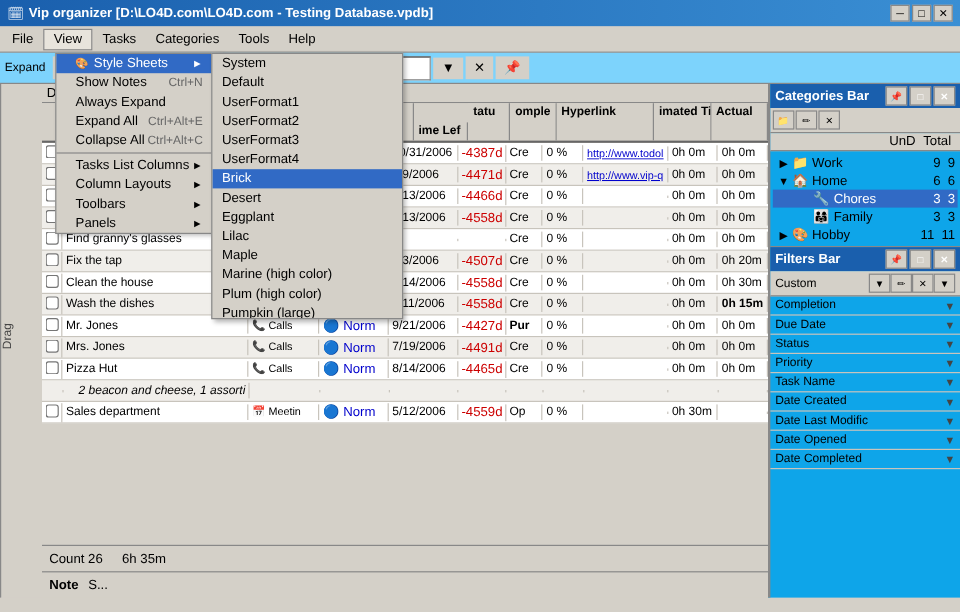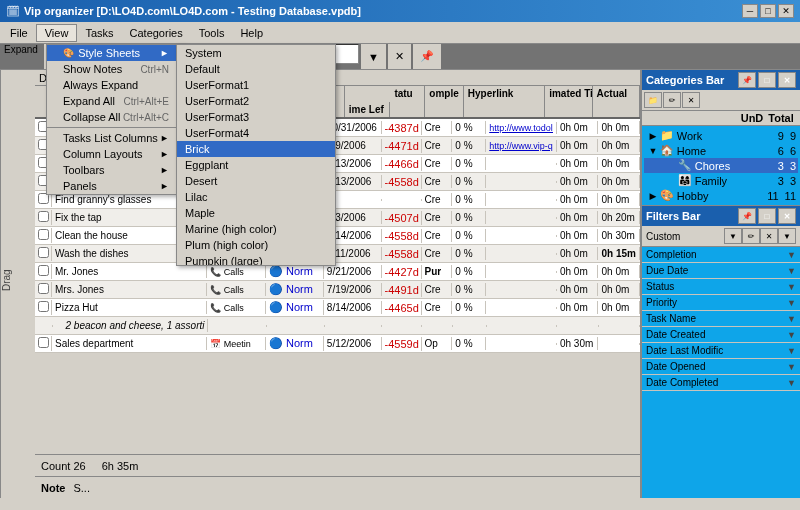--- a/index.html
+++ b/index.html
@@ -87,21 +87,21 @@
     
     .scroll-area { overflow: hidden; }
 
     .highlight-link { color: #0000cc; text-decoration: underline; font-size: 9px; overflow: hidden; white-space: nowrap; max-width: 88px; display: block; }
 
     .beacon-row { background: #ffffcc; font-style: italic; font-size: 10px; text-align: right; }
 
     
     .col-header-row { display: flex; background: #d4d0c8; border-bottom: 2px solid #666; min-height: 18px; position: sticky; top: 0; z-index: 5; }
 
-    .second-toolbar { background: #737373; height: 26px; display: flex; border-bottom: 1px solid #888; padding: 0 4px; gap: 2px; }
+    .second-toolbar { background: #7dd3fc; height: 26px; display: flex; align-items: center; border-bottom: 1px solid #888; padding: 0 4px; gap: 2px; }
     .st-label { font-size: 10px; margin-right: 4px; }
   </style>
 </head>
 <body>
 
 <div class="title-bar">
   <span style="font-size:11px; margin-right:4px;">🗓</span>
   <span class="title-bar-title">Vip organizer [D:\LO4D.com\LO4D.com - Testing Database.vpdb]</span>
   <div class="title-btn">─</div>
   <div class="title-btn">□</div>
@@ -370,21 +370,21 @@
           <div class="panel-btn">📌</div>
           <div class="panel-btn">□</div>
           <div class="panel-btn">✕</div>
         </div>
       </div>
       <div class="panel-toolbar">
         <div class="panel-btn">📁</div>
         <div class="panel-btn">✏</div>
         <div class="panel-btn">✕</div>
       </div>
-      <div style="display:flex; background:#d4d0c8; border-bottom:1px solid #888; padding:1px 4px; font-size:9px; font-weight:bold;">
+      <div style="display:flex; background:#d4d0c8; border-bottom:1px solid #888; padding:1px 4px; font-size:9px; font-weight:normal;">
         <span style="flex:1;"></span>
         <span style="width:28px; text-align:center;">UnD</span>
         <span style="width:30px; text-align:center;">Total</span>
       </div>
       <div class="cat-tree">
 
         <div class="cat-tree-item">
           <span class="cat-expand">▶</span>
           <span style="font-size:11px; margin-right:3px;">📁</span>
           <span>Work</span>
@@ -539,22 +539,22 @@
 
   <div class="submenu" style="top:44px; left:176px; z-index:101;">
     <div style="max-height:220px; overflow:hidden;">
       <div class="submenu-item">System</div>
       <div class="submenu-item">Default</div>
       <div class="submenu-item">UserFormat1</div>
       <div class="submenu-item">UserFormat2</div>
       <div class="submenu-item">UserFormat3</div>
       <div class="submenu-item">UserFormat4</div>
       <div class="submenu-item selected-item">Brick</div>
+      <div class="submenu-item">Desert</div>
       <div class="submenu-item">Eggplant</div>
-      <div class="submenu-item">Desert</div>
       <div class="submenu-item">Lilac</div>
       <div class="submenu-item">Maple</div>
       <div class="submenu-item">Marine (high color)</div>
       <div class="submenu-item">Plum (high color)</div>
       <div class="submenu-item">Pumpkin (large)</div>
 
     </div>
   </div>
 
 </div>

